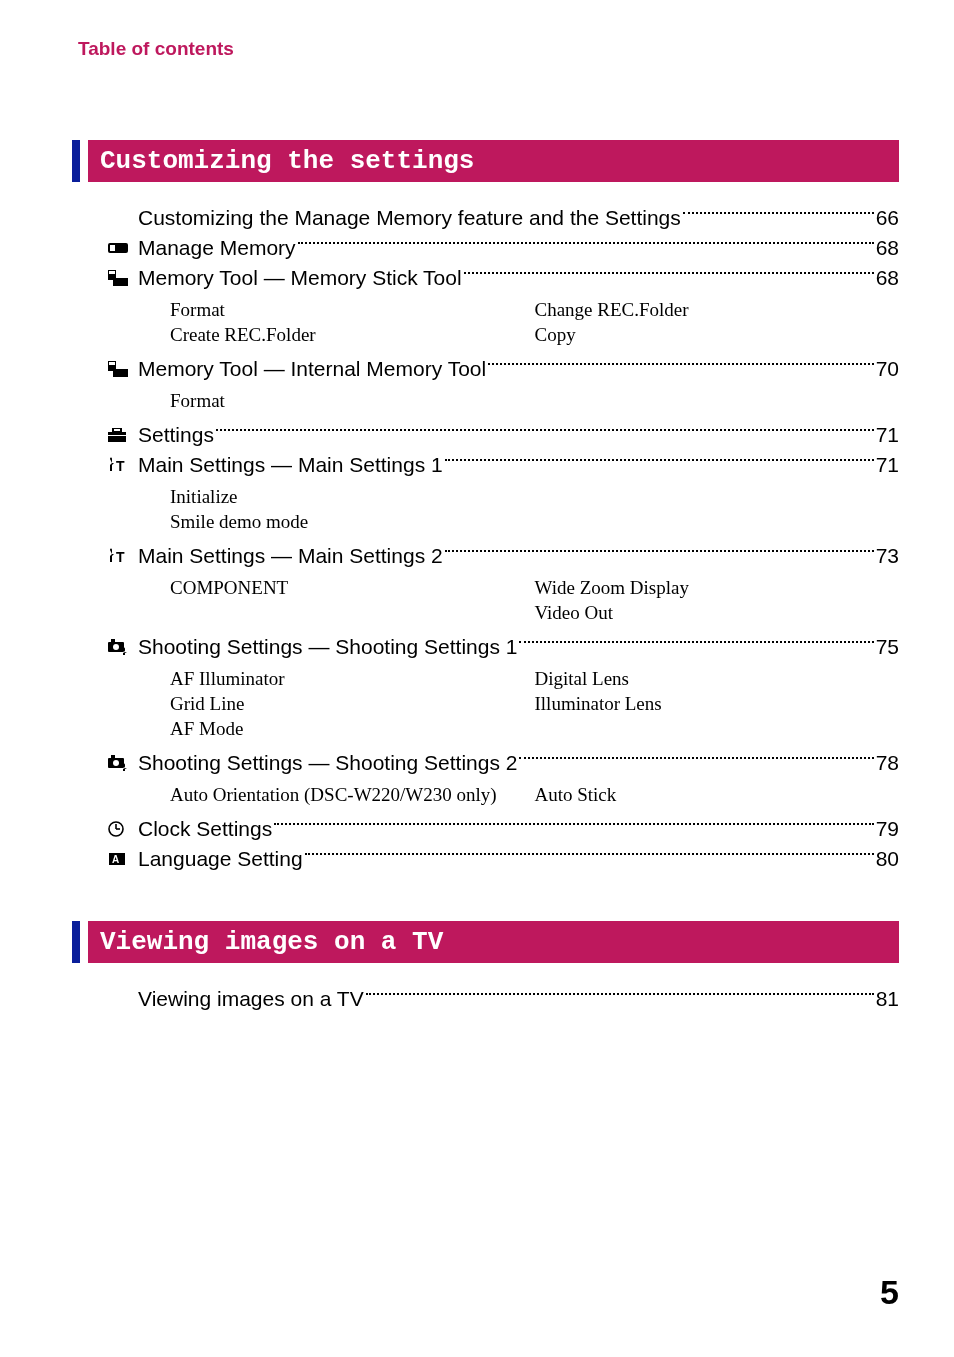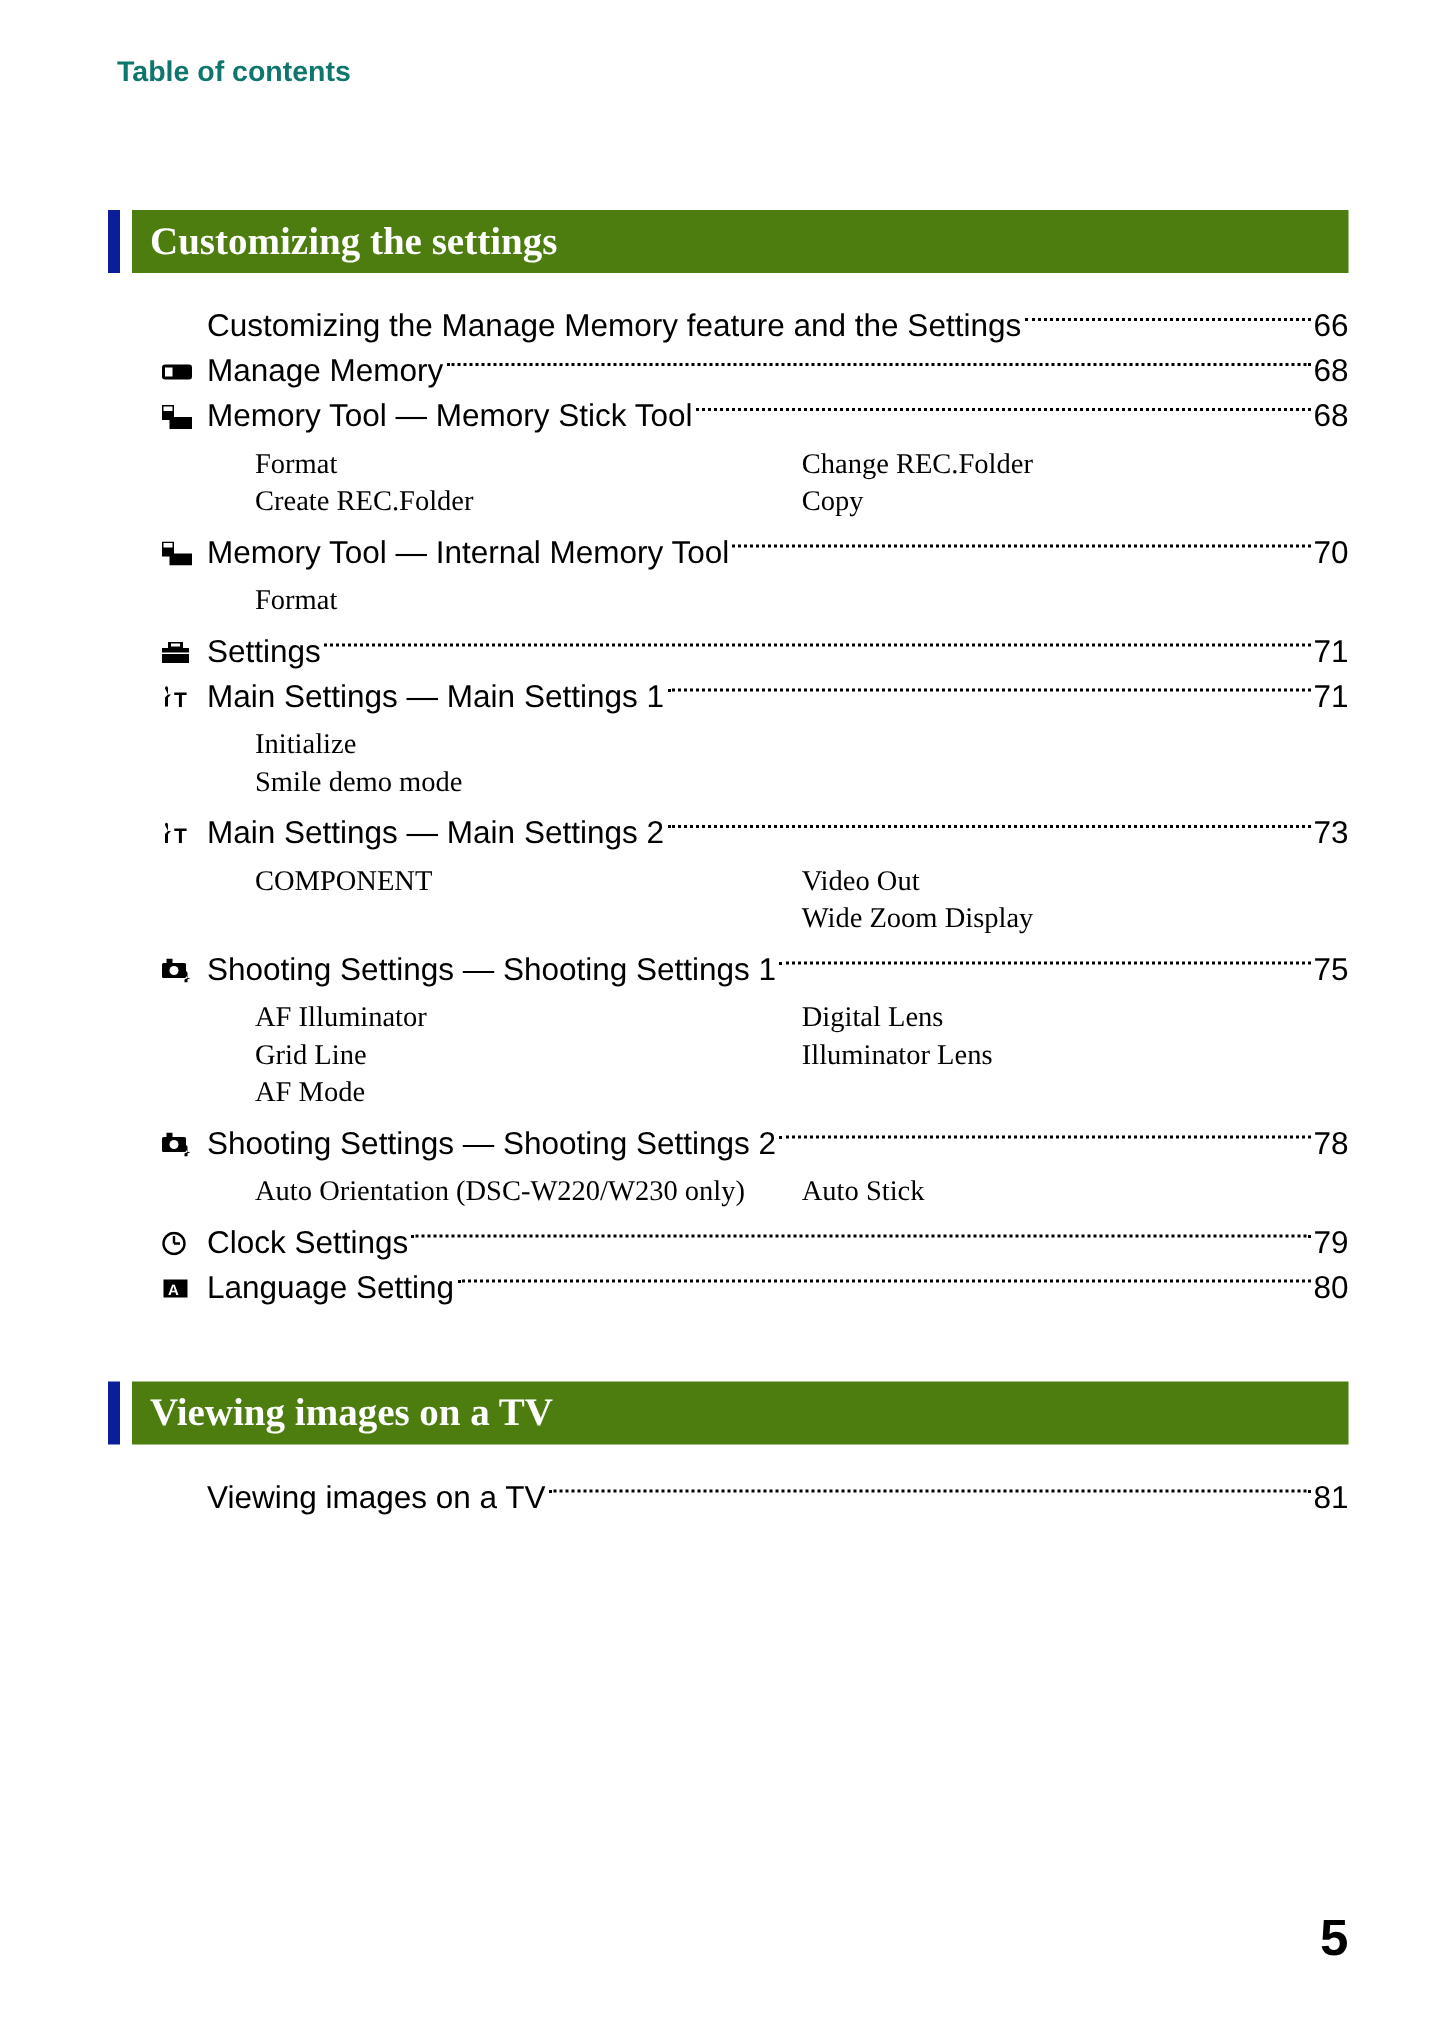--- a/index.html
+++ b/index.html
@@ -10,21 +10,21 @@
     color: #000;
     width: 954px;
   }
   .page {
     padding: 38px 55px 40px 78px;
     box-sizing: border-box;
     position: relative;
     min-height: 1357px;
   }
   .header-title {
-    color: #0f766e;
+    color: #be185d;
     font-weight: bold;
     font-size: 19px;
     font-family: Arial, Helvetica, sans-serif;
     font-stretch: condensed;
     letter-spacing: 0px;
     margin-bottom: 80px;
   }
   .section-bar-wrap {
     position: relative;
     margin-bottom: 24px;
@@ -32,26 +32,26 @@
   }
   .section-bar-left {
     position: absolute;
     left: -6px;
     top: 0;
     width: 8px;
     height: 42px;
     background: #0a1e9a;
   }
   .section-bar {
-    background: #4d7c0f;
+    background: #be185d;
     color: #fff;
     font-weight: bold;
     font-size: 26px;
     padding: 6px 12px 7px 12px;
-    font-family: Liberation Serif, serif;
+    font-family: Liberation Mono, monospace;
     letter-spacing: 0px;
     position: absolute;
     left: 10px;
     right: 0;
     height: 42px;
     box-sizing: border-box;
     display: flex;
     align-items: center;
   }
   .section-block {
@@ -217,22 +217,22 @@
       </span>
       <span class="toc-label">Main Settings — Main Settings 2</span>
       <span class="toc-dots"></span>
       <span class="toc-page">73</span>
     </div>
     <div class="sub-cols">
       <div class="sub-col">
         <div class="sub-item">COMPONENT</div>
       </div>
       <div class="sub-col">
+        <div class="sub-item">Wide Zoom Display</div>
         <div class="sub-item">Video Out</div>
-        <div class="sub-item">Wide Zoom Display</div>
       </div>
     </div>
 
     <div class="toc-line">
       <span class="icon-cell">
         <svg width="22" height="16" viewBox="0 0 22 16">
             <rect x="0" y="3" width="16" height="10" rx="1" fill="#000"></rect>
             <circle cx="8" cy="8" r="3" fill="#fff"></circle>
             <rect x="3" y="0" width="4" height="3" fill="#000"></rect>
             <path d="M15 10 C15 8 17 8 17 10 L17 13 L15 14 L15 16 L17 16 L17 14 L19 13 L17 13 Z" fill="#000"></path>

